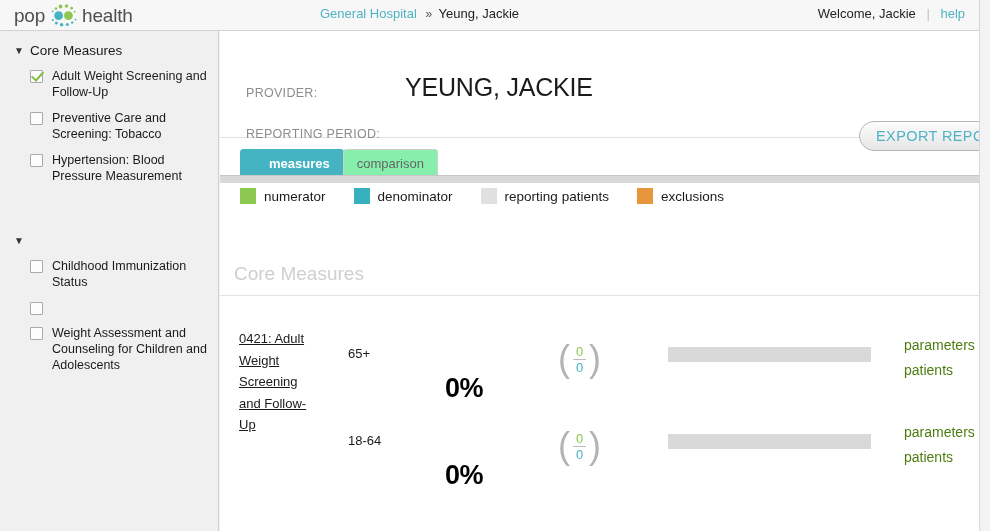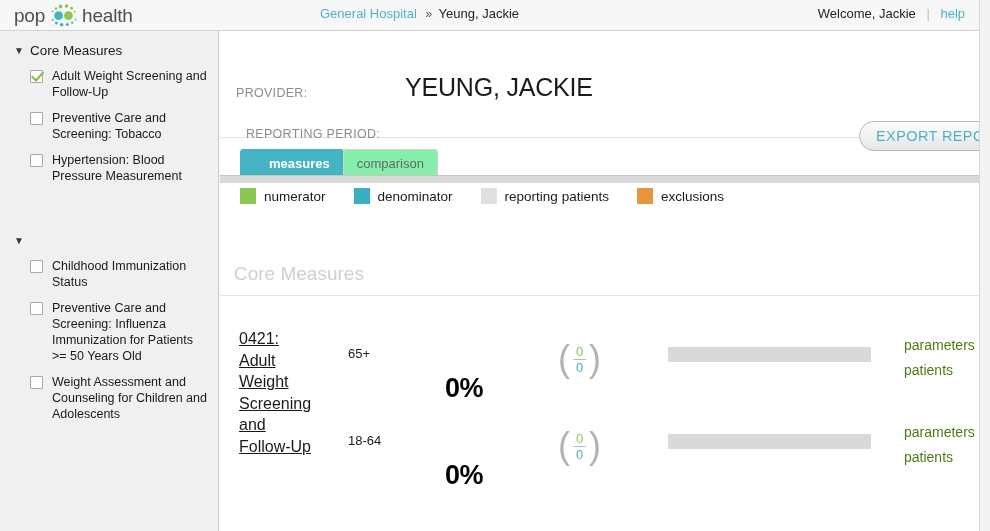--- a/index.html
+++ b/index.html
@@ -158,21 +158,21 @@
     background: #ffffff;
     overflow: hidden;
   }
   .provider-block {
     position: relative;
     height: 106px;
     border-bottom: 1px solid #e2e2e2;
   }
   .lbl-provider {
     position: absolute;
-    left: 16px; top: 55px;
+    left: 26px; top: 55px;
     font-size: 12.5px;
     color: #8c8c8c;
     letter-spacing: 0.3px;
   }
   .provider-name {
     position: absolute;
     left: 185px; top: 42px;
     font-size: 25px;
     color: #1a1a1a;
     letter-spacing: -0.2px;
@@ -295,21 +295,21 @@
 
   .measure-block {
     position: absolute;
     left: 0; top: 265px;
     width: 759px;
   }
   .measure-title {
     position: absolute;
     left: 19px; top: 32px;
     width: 76px;
-    font-size: 16px;
+    font-size: 13px;
     line-height: 21.5px;
     color: #1a1a1a;
     text-decoration: underline;
     cursor: pointer;
   }
 
   .measure-row {
     position: absolute;
     left: 0;
     width: 759px;
@@ -465,21 +465,20 @@
       <div class="side-group-title">
         <span class="tri">▼</span>
       </div>
 
       <div class="side-item">
         <span class="cbox"></span>
         <span class="side-item-label">Childhood Immunization Status</span>
       </div>
       <div class="side-item">
         <span class="cbox"></span>
-        <span class="side-item-label">Preventive Care and Screening: Influenza Immunization for Patients &gt;= 50 Years Old</span>
       </div>
       <div class="side-item">
         <span class="cbox"></span>
         <span class="side-item-label">Weight Assessment and Counseling for Children and Adolescents</span>
       </div>
     </div>
   </div>
 
   <div class="main">
 

